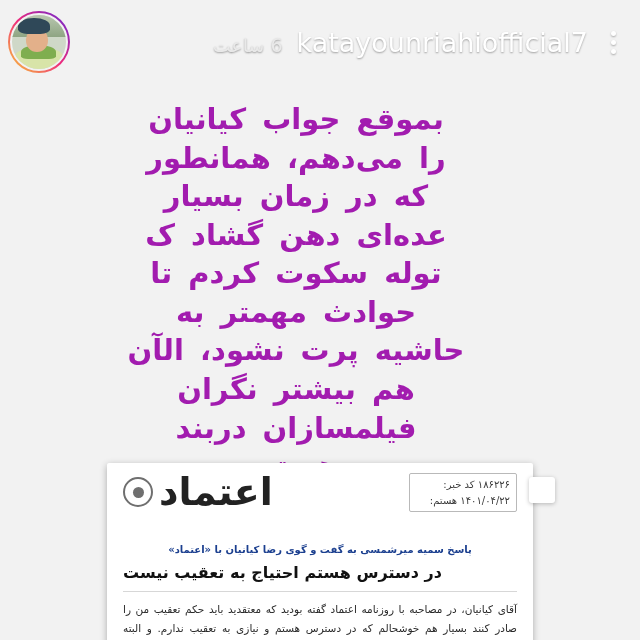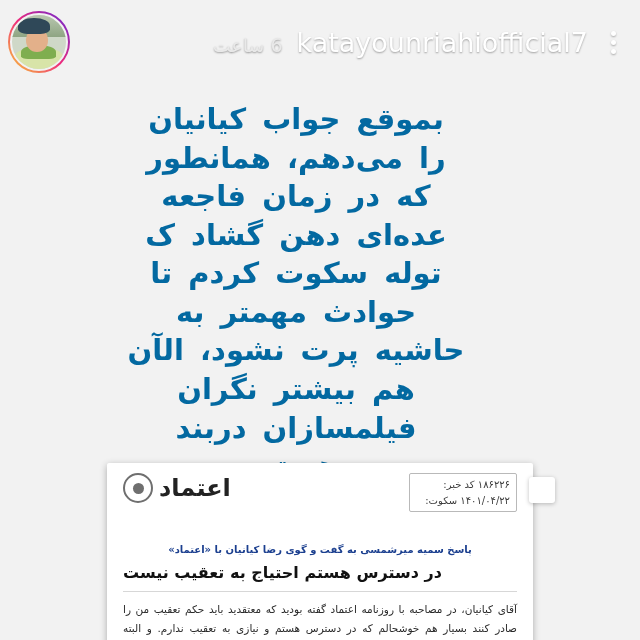--- a/index.html
+++ b/index.html
@@ -128,21 +128,21 @@
   
   .story-text {
     position: absolute;
     top: 100px;
     left: 0;
     width: 592px;
     padding: 0 34px;
     box-sizing: border-box;
     direction: rtl;
     text-align: center;
-    color: #0369a1;
+    color: #a21caf;
     font-size: 29px;
     line-height: 1.33;
     font-weight: bold;
     letter-spacing: 1.5px;
     word-spacing: 6px;
     font-family: "DejaVu Sans", "Liberation Sans", sans-serif;
   }
   .story-text .line {
     white-space: nowrap;
   }
@@ -180,21 +180,21 @@
     justify-content: space-between;
     height: 56px;
   }
   .masthead {
     display: flex;
     align-items: center;
     gap: 6px;
     direction: rtl;
   }
   .masthead-logo {
-    font-size: 24px;
+    font-size: 38px;
     font-weight: bold;
     color: #222;
     line-height: 1;
     letter-spacing: -1px;
   }
   .masthead-mark {
     width: 26px;
     height: 26px;
     border: 2px solid #6f6f6f;
     border-radius: 50%;
@@ -294,21 +294,21 @@
     <div class="more-icon">
       <i></i>
       <i></i>
       <i></i>
     </div>
   </div>
 
   <div class="story-text">
     <div class="line">بموقع جواب کیانیان</div>
     <div class="line">را می‌دهم، همانطور</div>
-    <div class="line">که در زمان فاجعه</div>
+    <div class="line">که در زمان بسیار</div>
     <div class="line">عده‌ای دهن گشاد ک</div>
     <div class="line">توله سکوت کردم تا</div>
     <div class="line">حوادث مهمتر به</div>
     <div class="line">حاشیه پرت نشود، الآن</div>
     <div class="line">هم بیشتر نگران</div>
     <div class="line">فیلمسازان دربند</div>
     <div class="line">هستم</div>
     <div class="hearts">❤️🤍💚</div>
   </div>
 
@@ -316,21 +316,21 @@
     <div class="card">
 
       <div class="card-top">
         <div class="meta-box">
           <div>
             <span>۱۸۶۲۲۶</span>
             <span>کد خبر:</span>
           </div>
           <div>
             <span>۱۴۰۱/۰۴/۲۲</span>
-            <span>سکوت:</span>
+            <span>هستم:</span>
           </div>
         </div>
 
         <div class="masthead">
           <span class="masthead-logo">اعتماد</span>
           <span class="masthead-mark"></span>
         </div>
       </div>
 
       <div class="kicker">پاسخ سمیه میرشمسی به گفت و گوی رضا کیانیان با «اعتماد»</div>

